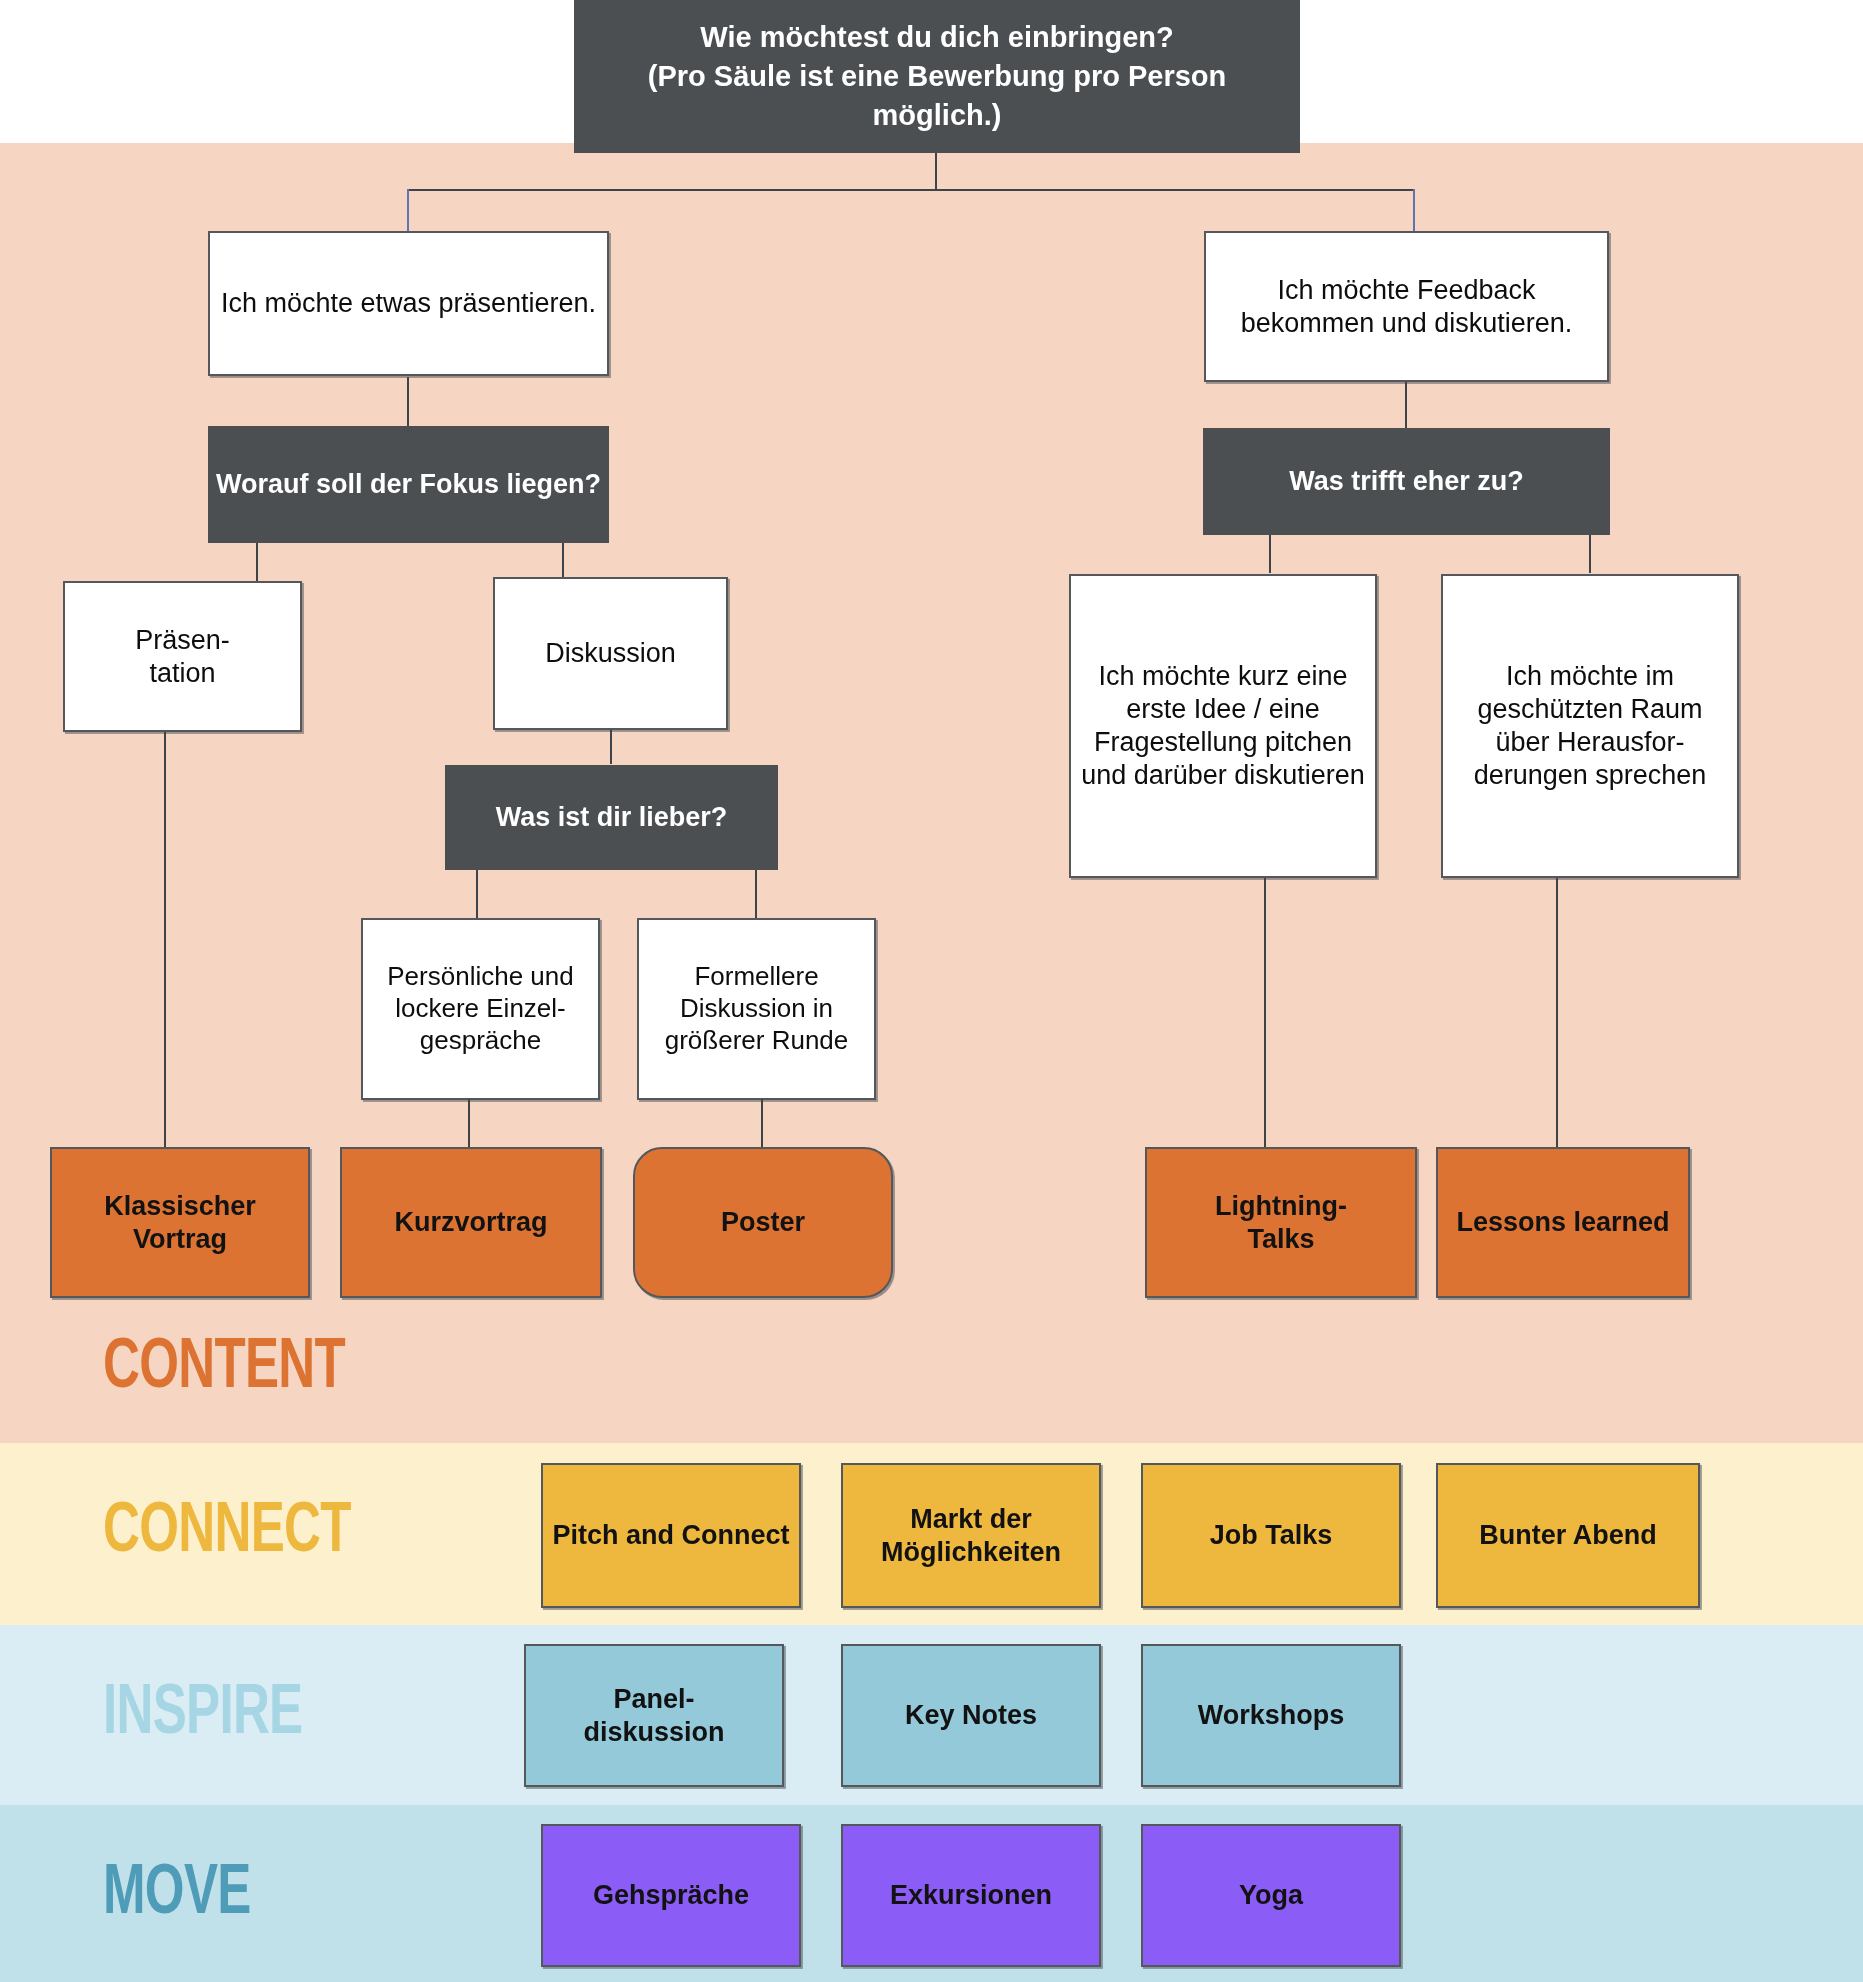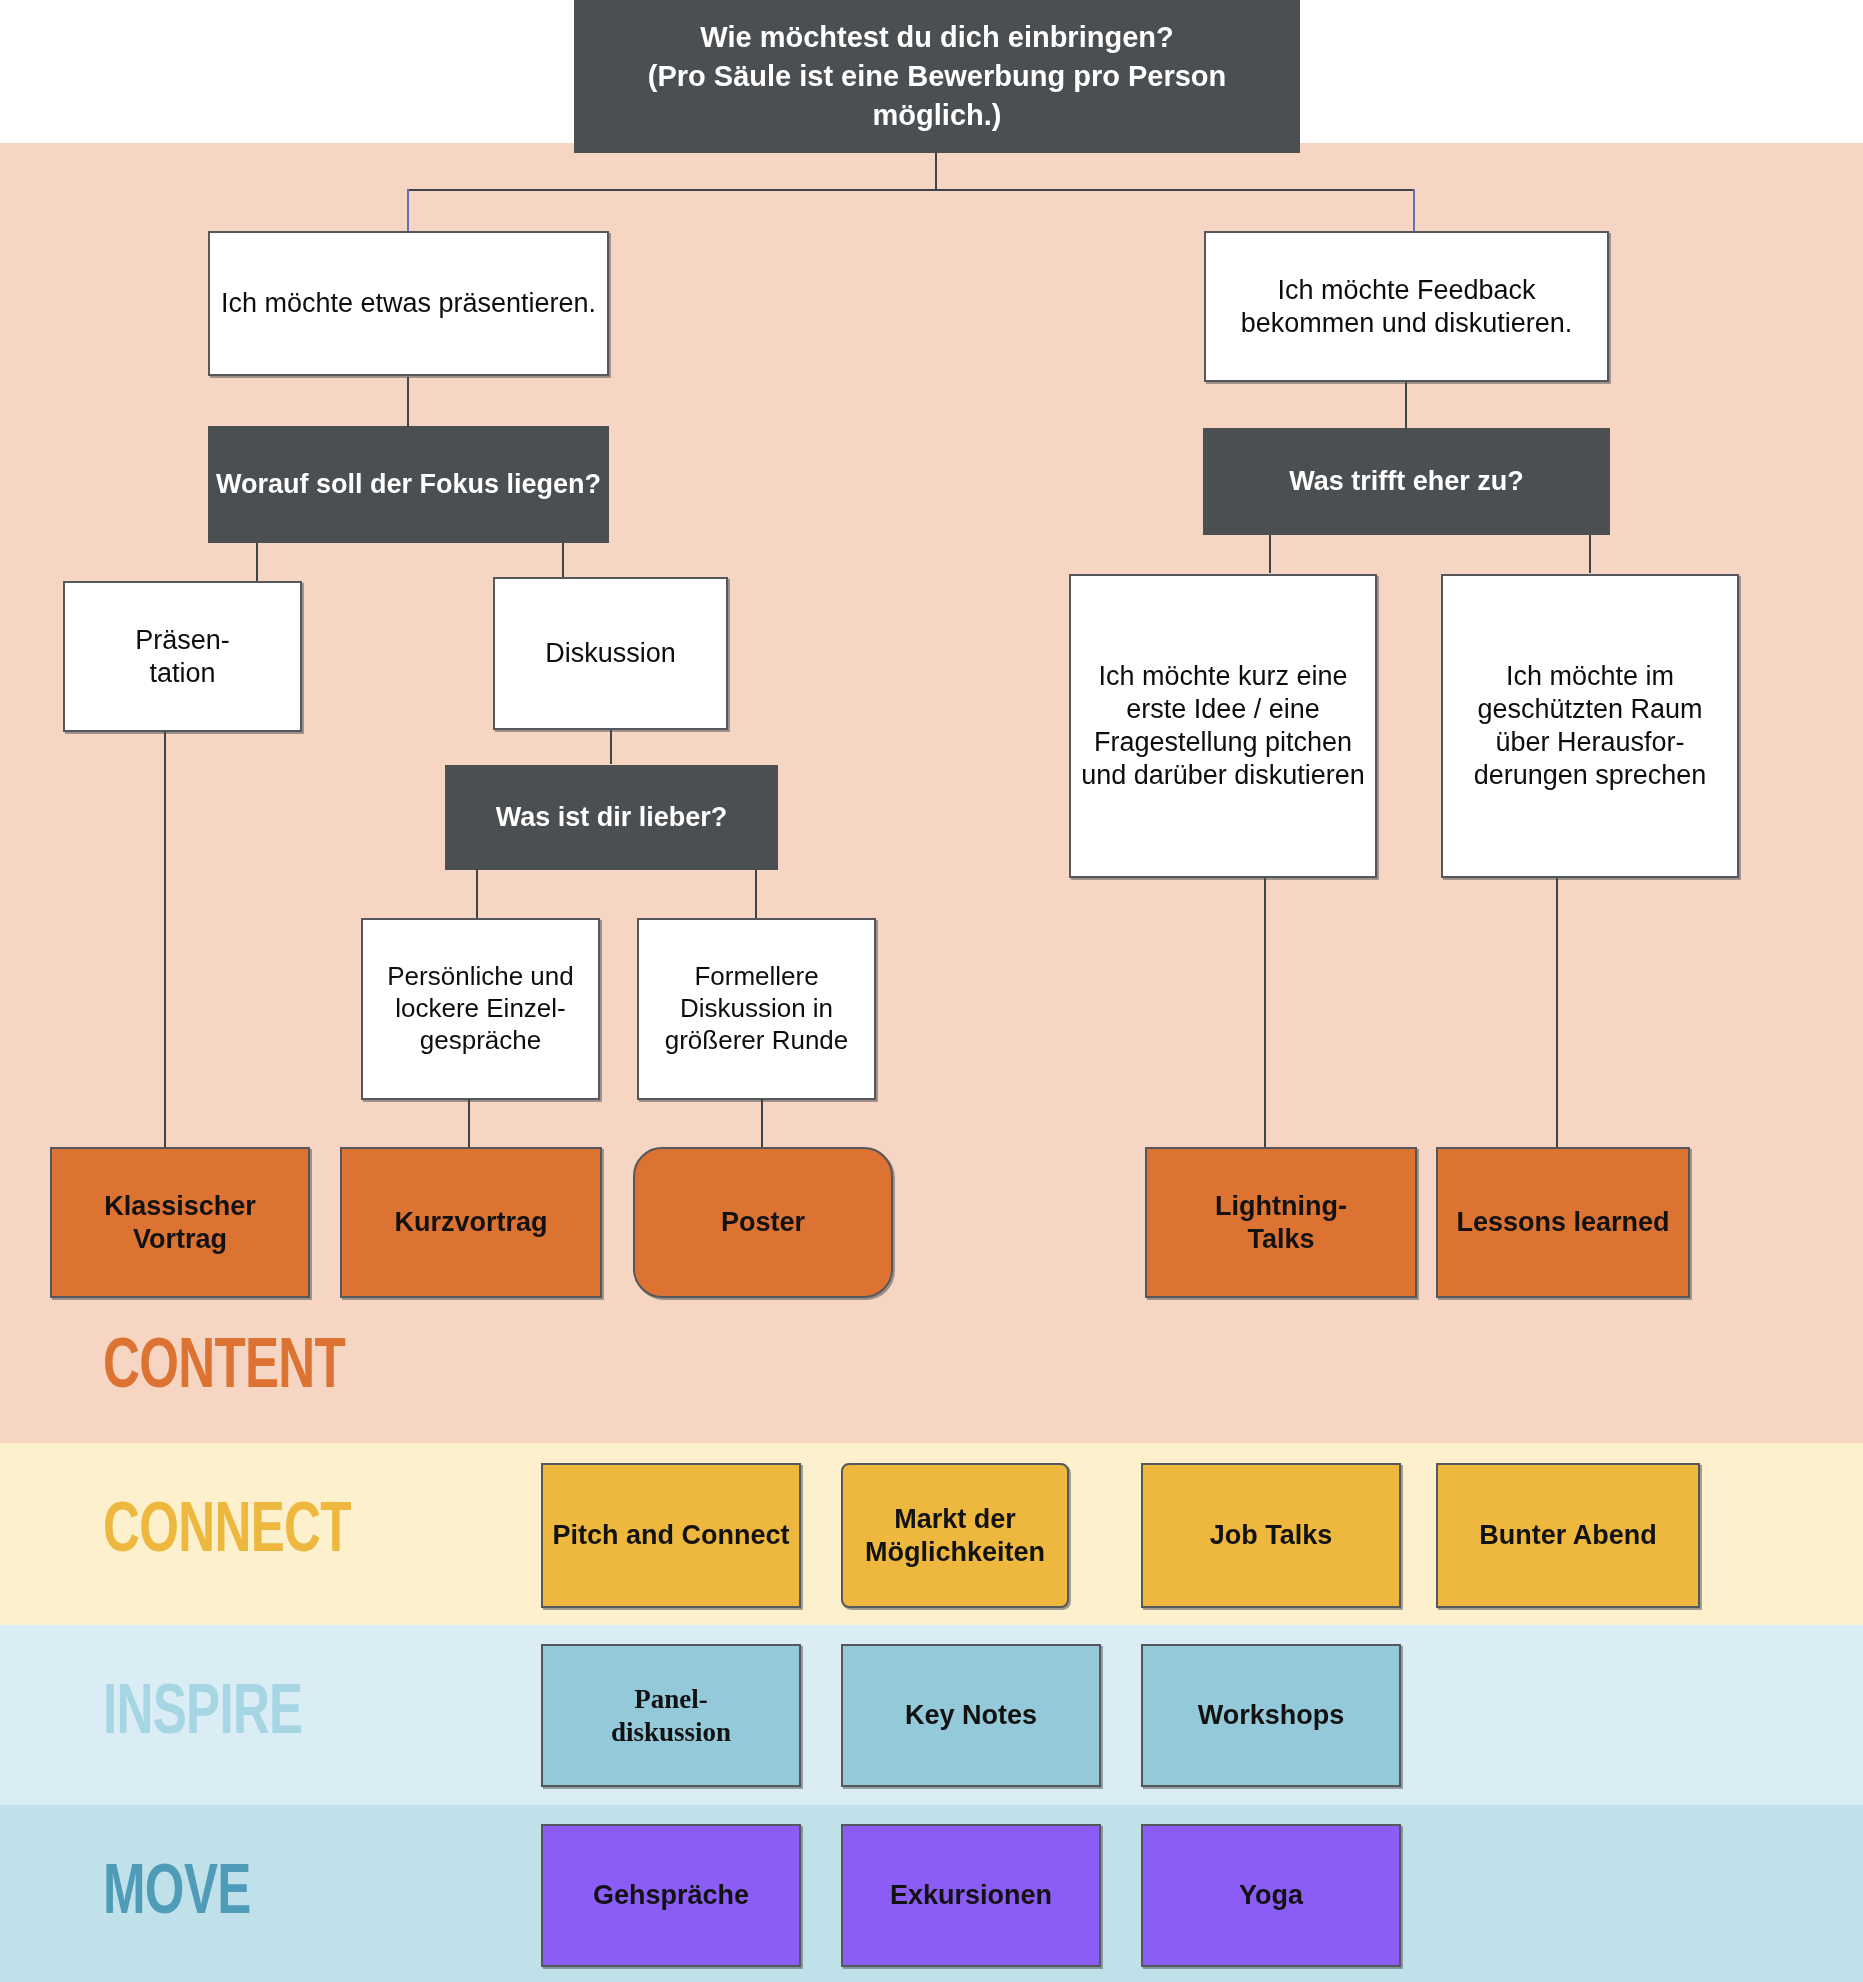--- a/index.html
+++ b/index.html
@@ -239,31 +239,31 @@
   </div>
 
   <div class="pillar-label" id="label-content">CONTENT</div>
   <div class="pillar-label" id="label-connect">CONNECT</div>
   <div class="pillar-label" id="label-inspire">INSPIRE</div>
   <div class="pillar-label" id="label-move">MOVE</div>
 
   <div class="node yellow" style="left:541px; top:1463px; width:260px; height:145px; font-size:27px;">
     <span>Pitch and Connect</span>
   </div>
-  <div class="node yellow" style="left:841px; top:1463px; width:228px; height:145px; font-size:27px;border-radius:8px;">
+  <div class="node yellow" style="left:841px; top:1463px; width:260px; height:145px; font-size:27px;">
     <span>Markt der Möglichkeiten</span>
   </div>
   <div class="node yellow" style="left:1141px; top:1463px; width:260px; height:145px; font-size:27px;">
     <span>Job Talks</span>
   </div>
   <div class="node yellow" style="left:1436px; top:1463px; width:264px; height:145px; font-size:27px;">
     <span>Bunter Abend</span>
   </div>
 
-  <div class="node lightblue" style="left:541px; top:1644px; width:260px; height:143px; font-size:27px;font-family:Liberation Serif, serif;">
+  <div class="node lightblue" style="left:524px; top:1644px; width:260px; height:143px; font-size:27px;">
     <span style="white-space:pre-line;">Panel-
 diskussion</span>
   </div>
   <div class="node lightblue" style="left:841px; top:1644px; width:260px; height:143px; font-size:27px;">
     <span>Key Notes</span>
   </div>
   <div class="node lightblue" style="left:1141px; top:1644px; width:260px; height:143px; font-size:27px;">
     <span>Workshops</span>
   </div>
 

